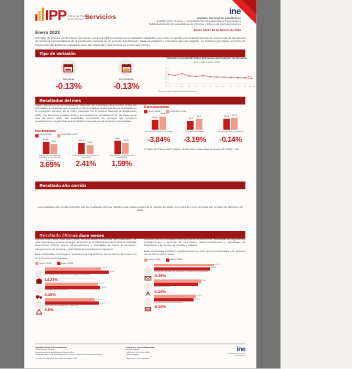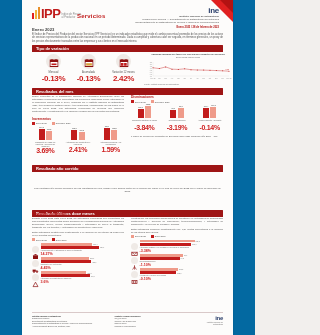--- a/index.html
+++ b/index.html
@@ -1,17 +1,17 @@
 <!DOCTYPE html>
 <html><head>
 <meta charset="utf-8">
 <style>
   html,body{margin:0;padding:0;background:#f2efed;}
   body{width:255px;height:335px;overflow:hidden;font-family:"Liberation Sans",sans-serif;}
-  .page{position:relative;width:255px;height:335px;background:#0369a1;}
+  .page{position:relative;width:255px;height:335px;background:#737373;}
   .sheet{position:absolute;left:22px;top:0;width:211px;height:335px;background:#fdfcfb;box-shadow:0 0 2px rgba(0,0,0,.12);}
   .tri{position:absolute;right:0;top:0;width:0;height:0;border-top:22px solid #e02020;border-left:22px solid transparent;}
   .tri2{position:absolute;right:0;top:0;width:0;height:0;border-top:13px solid #b31212;border-left:13px solid transparent;}
 
   
   .hdr{position:absolute;left:0;top:4px;width:211px;height:24px;}
   .logo{position:absolute;left:10px;top:3px;display:flex;align-items:flex-end;}
   .logo .bars{display:flex;align-items:flex-end;gap:1px;margin-right:1px;}
   .logo .bars i{display:block;width:2px;background:#e8a33d;}
   .logo .bars i:nth-child(1){height:6px;background:#e02020;}
@@ -162,37 +162,20 @@
                   <rect x="2" y="0" width="1" height="2" fill="#8e1212"></rect>
                   <rect x="6" y="0" width="1" height="2" fill="#8e1212"></rect>
                   <rect x="1.6" y="4.2" width="5.8" height="2.4" fill="#d8a43c"></rect>
                 </svg>
           </span>
         </div>
         <div class="tvlbl">Acumulada</div>
         <div class="tvval">-0.13%</div>
       </div>
 
-      <div class="tvcell">
-        <div class="circ">
-          <span class="gfx">
-            <svg width="9" height="8" viewBox="0 0 9 8">
-                  <rect x="0.5" y="1" width="8" height="6.5" fill="#fff" stroke="#8e1212" stroke-width="1"></rect>
-                  <rect x="0.5" y="1" width="8" height="2" fill="#8e1212"></rect>
-                  <rect x="2" y="0" width="1" height="2" fill="#8e1212"></rect>
-                  <rect x="6" y="0" width="1" height="2" fill="#8e1212"></rect>
-                  <rect x="1.4" y="4" width="2.6" height="2.8" fill="#c21c1c"></rect>
-                  <rect x="4.6" y="4" width="2.6" height="2.8" fill="#c21c1c"></rect>
-                </svg>
-          </span>
-        </div>
-        <div class="tvlbl">Variación
-12 meses</div>
-        <div class="tvval pos">2.42%</div>
-      </div>
     </div>
 
     <div class="lchart">
       <div class="lctitle">Variación mensual del Índice de Precios del Productor de Servicios</div>
       <div class="lcsub">Enero 2022 a Enero 2023</div>
       <div class="lcplot">
         <svg id="linesvg" width="88" height="22" viewBox="0 0 88 22">
               <path d="M9.00 7.78 L15.33 8.58 L21.67 6.90 L28.00 9.18 L34.33 9.42 L40.67 8.83 L47.00 9.70 L53.33 9.98 L59.67 10.12 L66.00 10.33 L72.33 10.57 L78.67 10.82 L85.00 11.21 " fill="none" stroke="#c21c1c" stroke-width=".4"></path>
               <text x="8" y="3" font-size="1.6" fill="#999" text-anchor="end" font-family="Liberation Sans">2,5</text>
               <text x="8" y="5" font-size="1.6" fill="#999" text-anchor="end" font-family="Liberation Sans">2,0</text>

